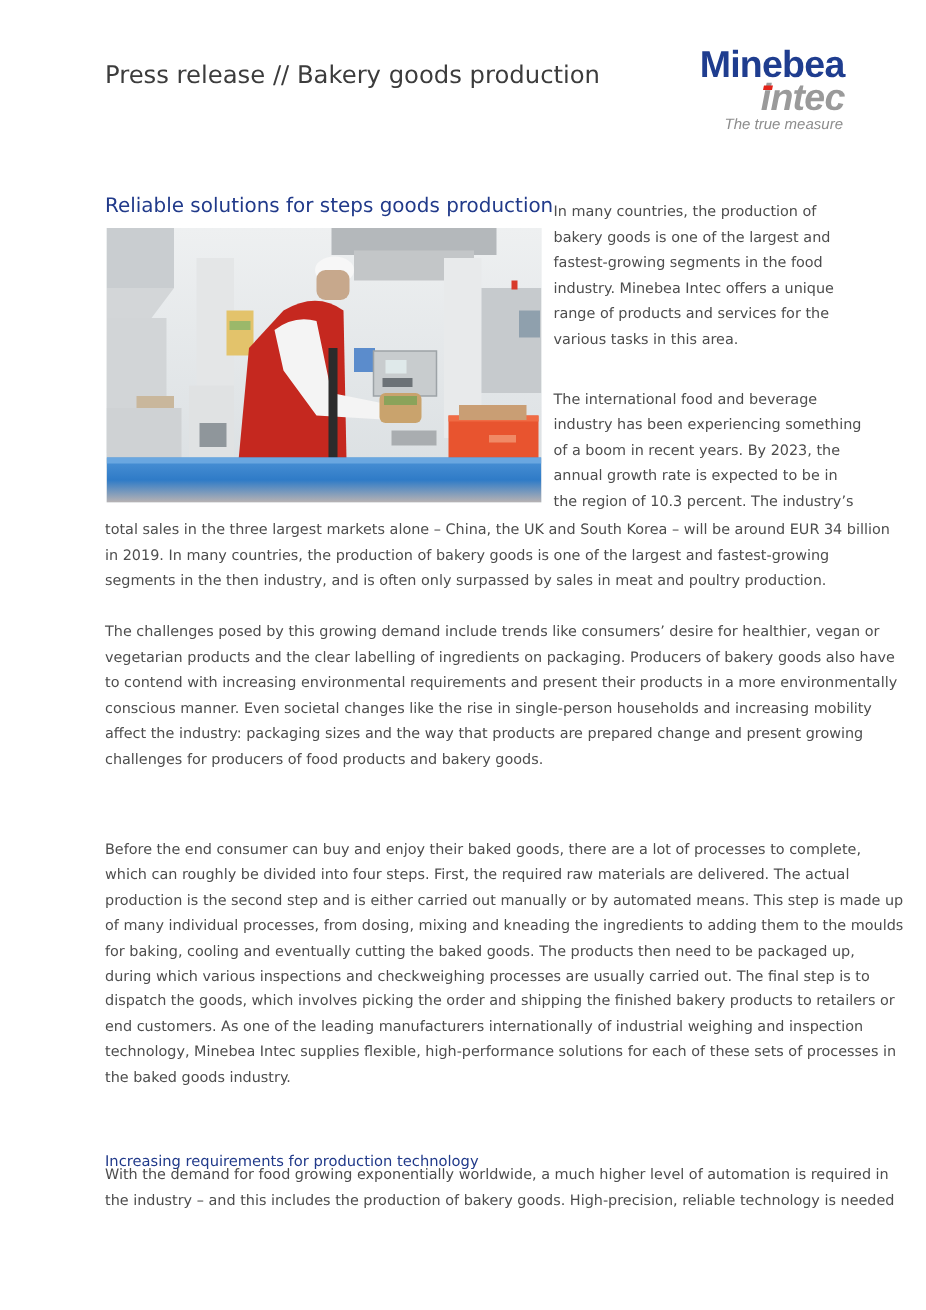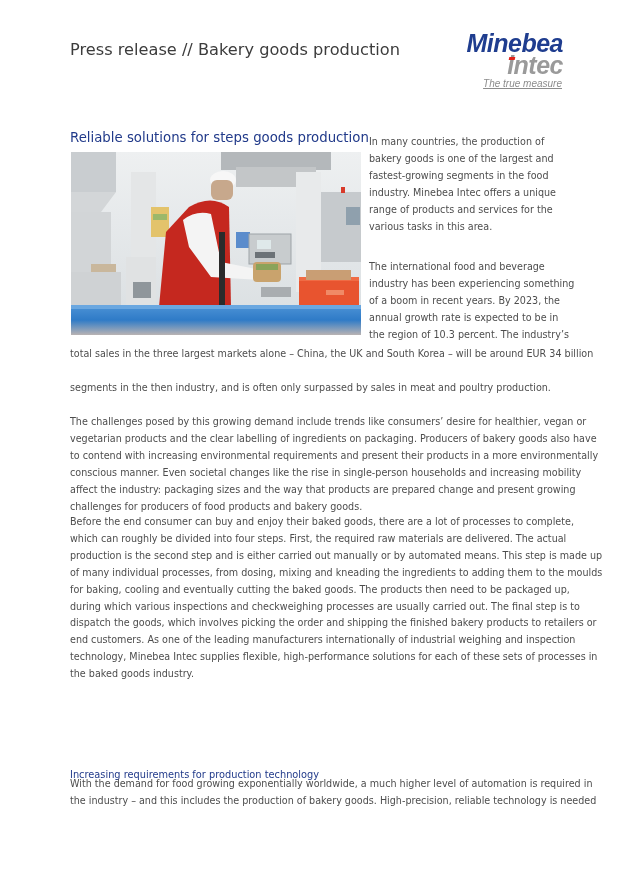--- a/index.html
+++ b/index.html
@@ -2,26 +2,26 @@
 <html><head>
 <meta charset="utf-8">
 <style>
   html, body { margin: 0; padding: 0; background: #ffffff; }
   body { width: 617px; height: 873px; position: relative; overflow: hidden;
          font-family: "DejaVu Sans", "Liberation Sans", sans-serif; color: #4a4a4a; }
   .header-title { position: absolute; left: 70px; top: 40px; font-size: 16.2px; color: #3c3c3c;
                   letter-spacing: 0; white-space: nowrap; }
   .logo { position: absolute; left: 411px; top: 31px; width: 152px; height: 62px; }
   .logo .mb { position: absolute; right: 0; top: 0; font-family: "Liberation Sans", sans-serif;
-              font-weight: bold; font-style: italic; font-size: 25px; color: #1f3d8f; letter-spacing: -0.5px; line-height: 25px; }
+              font-weight: bold; font-size: 25px; color: #1f3d8f; letter-spacing: -0.5px; line-height: 25px; }
   .logo .it { position: absolute; right: 0; top: 22px; font-family: "Liberation Sans", sans-serif;
               font-weight: bold; font-style: italic; font-size: 25px; color: #9a9a9a; letter-spacing: -0.5px; line-height: 25px; }
   .logo .it .idot { position: absolute; left: 2px; top: 4px; width: 6px; height: 3px; background: #e2231a; transform: skewX(-12deg); }
   .logo .tag { position: absolute; right: 1px; top: 47px; font-family: "Liberation Sans", sans-serif;
-               font-style: italic; font-size: 10px; color: #8c8c8c; line-height: 11px; text-decoration: underline; }
+               font-style: italic; font-size: 10px; color: #8c8c8c; line-height: 11px; }
   .section-title { position: absolute; left: 70px; top: 130px; font-size: 13.3px; color: #213a8a; white-space: nowrap; }
   .photo { position: absolute; left: 71px; top: 152px; width: 290px; height: 183px; overflow: hidden;
            background: linear-gradient(180deg, #e9eced 0%, #dfe3e5 60%, #d8dde0 100%); }
   .para { font-size: 9.6px; line-height: 16.9px; color: #4d4d4d; margin: 0; }
   .side-col { position: absolute; left: 369px; top: 134px; width: 200px; }
   .side-col .para { white-space: nowrap; }
   .side-col .para + .para { margin-top: 24px; }
   .full { position: absolute; left: 70px; width: 492px; }
   .full .para { white-space: nowrap; }
   .subhead { position: absolute; left: 70px; top: 753px; font-size: 9.8px; color: #213a8a; white-space: nowrap; margin-top: 16px; }
@@ -113,37 +113,37 @@
     <span>industry has been experiencing something</span><br>
     <span>of a boom in recent years. By 2023, the</span><br>
     <span>annual growth rate is expected to be in</span><br>
     <span>the region of 10.3 percent. The industry’s</span>
   </p>
 </div>
 
 <div class="full" style="top:346px;">
   <p class="para">
     <span>total sales in the three largest markets alone – China, the UK and South Korea – will be around EUR 34 billion</span><br>
-    <br>
+    <span>in 2019. In many countries, the production of bakery goods is one of the largest and fastest-growing</span><br>
     <span>segments in the then industry, and is often only surpassed by sales in meat and poultry production.</span>
   </p>
 </div>
 
 <div class="full" style="top:414px;">
   <p class="para">
     <span>The challenges posed by this growing demand include trends like consumers’ desire for healthier, vegan or</span><br>
     <span>vegetarian products and the clear labelling of ingredients on packaging. Producers of bakery goods also have</span><br>
     <span>to contend with increasing environmental requirements and present their products in a more environmentally</span><br>
     <span>conscious manner. Even societal changes like the rise in single-person households and increasing mobility</span><br>
     <span>affect the industry: packaging sizes and the way that products are prepared change and present growing</span><br>
     <span>challenges for producers of food products and bakery goods.</span>
   </p>
 </div>
 
-<div class="full" style="top:514px;">
+<div class="full" style="top:559px;">
   <p class="para">
     <span>Before the end consumer can buy and enjoy their baked goods, there are a lot of processes to complete,</span><br>
     <span>which can roughly be divided into four steps. First, the required raw materials are delivered. The actual</span><br>
     <span>production is the second step and is either carried out manually or by automated means. This step is made up</span><br>
     <span>of many individual processes, from dosing, mixing and kneading the ingredients to adding them to the moulds</span><br>
     <span>for baking, cooling and eventually cutting the baked goods. The products then need to be packaged up,</span><br>
     <span>during which various inspections and checkweighing processes are usually carried out. The final step is to</span><br>
     <span>dispatch the goods, which involves picking the order and shipping the finished bakery products to retailers or</span><br>
     <span>end customers. As one of the leading manufacturers internationally of industrial weighing and inspection</span><br>
     <span>technology, Minebea Intec supplies flexible, high-performance solutions for each of these sets of processes in</span><br>

